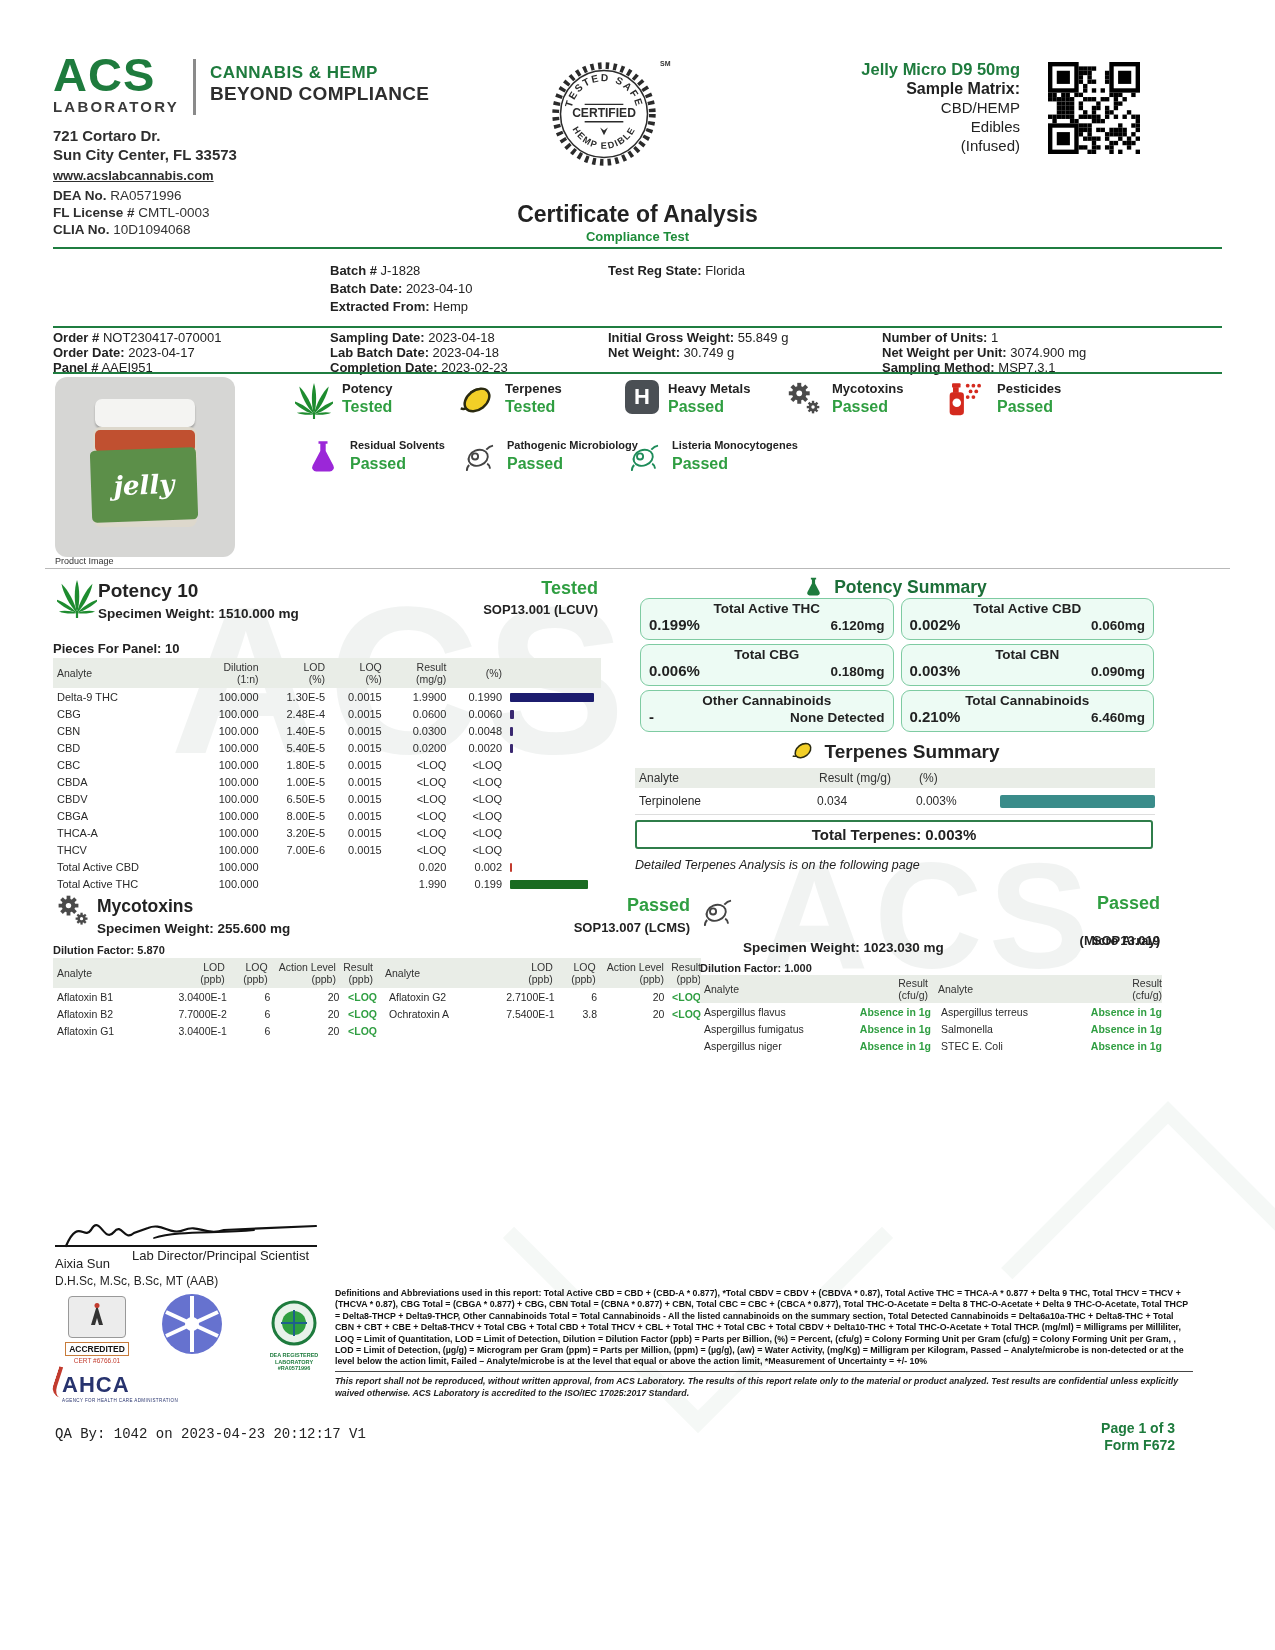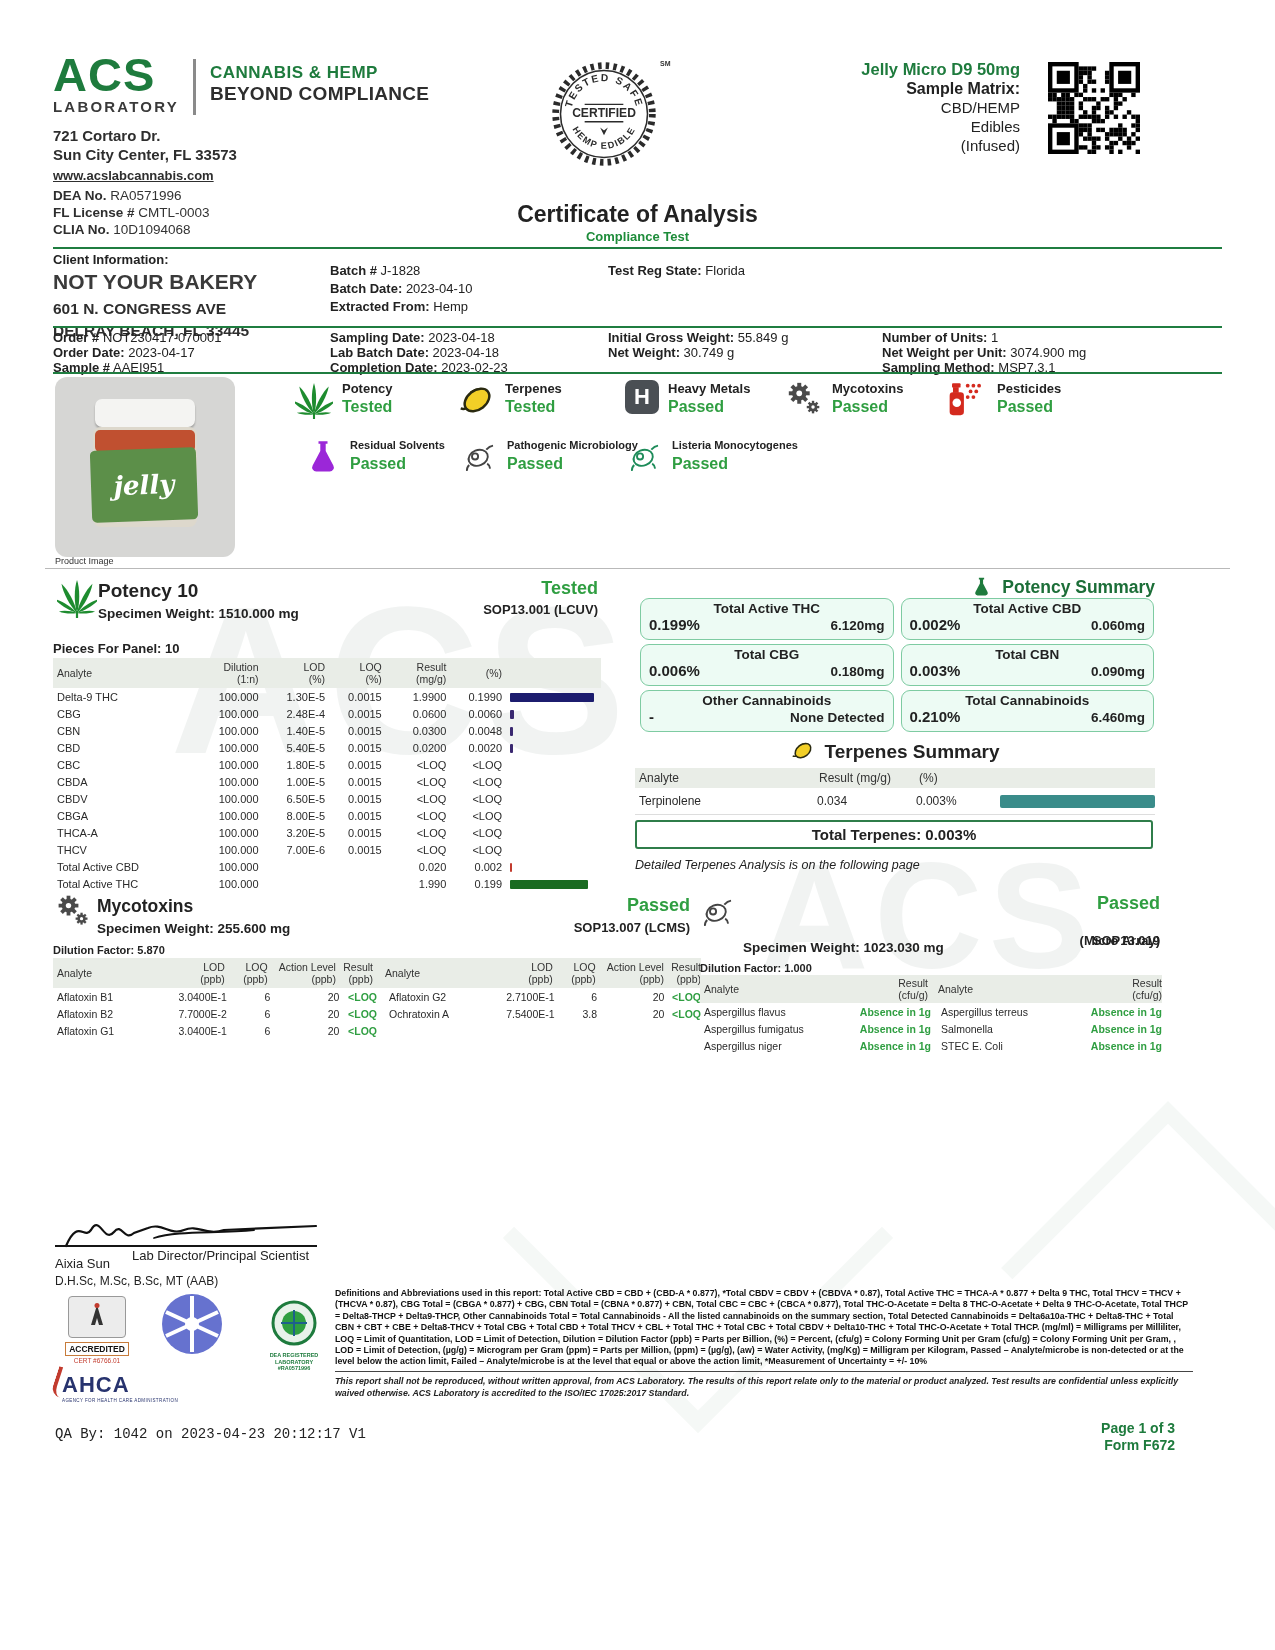--- a/index.html
+++ b/index.html
@@ -70,21 +70,21 @@
   .prow{height:17px;font-size:11px;color:#2a2a2a;}
   .cA{width:140px;padding-left:4px;}
   .cD{width:66px;text-align:right;}
   .cL{width:68px;text-align:right;}
   .cQ{width:58px;text-align:right;}
   .cR{width:66px;text-align:right;}
   .cP{width:57px;text-align:right;}
   .cB{width:93px;padding-left:8px;}
   .rowbar{display:inline-block;height:9px;border-radius:1px;vertical-align:middle;}
   
-  .sum-title{left:635px;top:576px;width:520px;text-align:right;font-size:17.5px;font-weight:bold;color:#1c6e38;}
+  .sum-title{left:635px;top:576px;width:520px;text-align:center;font-size:17.5px;font-weight:bold;color:#1c6e38;}
   .sum-title svg,.terp-title svg{vertical-align:-4px;margin-right:10px;}
   .cards{left:640px;top:598px;width:514px;display:grid;grid-template-columns:1fr 1fr;gap:4px 7px;}
   .card{border:1.5px solid #7ecba2;background:#edfbf4;border-radius:9px;height:37px;padding:2px 8px 1px;}
   .ct{text-align:center;font-size:13.5px;font-weight:bold;color:#222;}
   .cb{display:flex;justify-content:space-between;align-items:flex-end;}
   .clv{font-size:15px;font-weight:bold;color:#222;}
   .crv{font-size:13.5px;font-weight:bold;color:#222;}
   .terp-title{left:635px;top:738px;width:520px;text-align:center;font-size:19px;font-weight:bold;color:#222;}
   .ttable{left:635px;top:768px;width:520px;}
   .thead{display:flex;background:#e9ede7;height:20px;align-items:center;font-size:12px;color:#333;}
@@ -423,46 +423,38 @@
         <rect x="61.60000000000001" y="0" width="30.800000000000004" height="30.800000000000004" fill="#000"></rect>
         <rect x="66.00000000000001" y="4.4" width="22" height="22" fill="#fff"></rect>
         <rect x="70.4" y="8.8" width="13.200000000000001" height="13.200000000000001" fill="#000"></rect>
         <rect x="0" y="61.60000000000001" width="30.800000000000004" height="30.800000000000004" fill="#000"></rect>
         <rect x="4.4" y="66.00000000000001" width="22" height="22" fill="#fff"></rect>
         <rect x="8.8" y="70.4" width="13.200000000000001" height="13.200000000000001" fill="#000"></rect>
       </svg></div>
 
   <div class="rule" style="top:247px;"></div>
 
-  <div class="abs" style="left:53px;top:252px;">
-    <div class="ci-label">Client Information:</div>
-    <div class="ci-name">NOT YOUR BAKERY</div>
-    <div class="ci-addr">
-      <div>601 N. CONGRESS AVE</div>
-      <div>DELRAY BEACH, FL 33445</div>
-    </div>
-  </div>
   <div class="abs kvcol" style="left:330px;top:262px;">
 
   <div class="kv"><b>Batch #</b> <span>J-1828</span></div>
       <div class="kv"><b>Batch Date:</b> <span>2023-04-10</span></div>
       <div class="kv"><b>Extracted From:</b> <span>Hemp</span></div>
     </div>
   <div class="abs kvcol" style="left:608px;top:262px;">
 
   <div class="kv"><b>Test Reg State:</b> <span>Florida</span></div>
     </div>
 
   <div class="rule" style="top:326px;"></div>
 
   <div class="abs kvcol tight" style="left:53px;top:331px;">
 
   <div class="kv"><b>Order #</b> <span>NOT230417-070001</span></div>
       <div class="kv"><b>Order Date:</b> <span>2023-04-17</span></div>
-      <div class="kv"><b>Sample #</b> <span>AAEI951</span></div>
+      <div class="kv"><b>Panel #</b> <span>AAEI951</span></div>
     </div>
   <div class="abs kvcol tight" style="left:330px;top:331px;">
 
   <div class="kv"><b>Sampling Date:</b> <span>2023-04-18</span></div>
       <div class="kv"><b>Lab Batch Date:</b> <span>2023-04-18</span></div>
       <div class="kv"><b>Completion Date:</b> <span>2023-02-23</span></div>
     </div>
   <div class="abs kvcol tight" style="left:608px;top:331px;">
 
   <div class="kv"><b>Initial Gross Weight:</b> <span>55.849 g</span></div>

